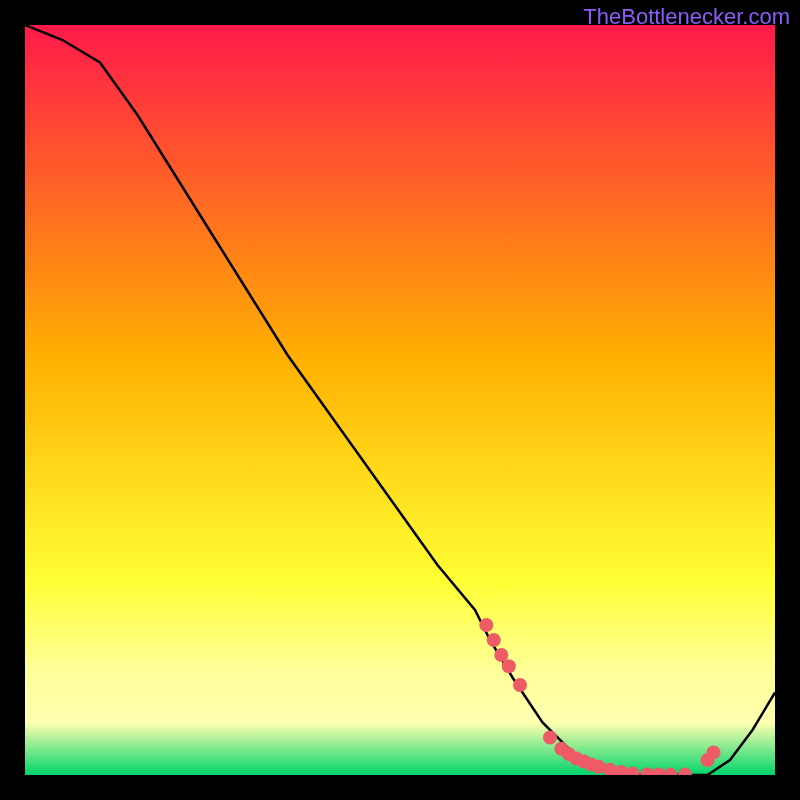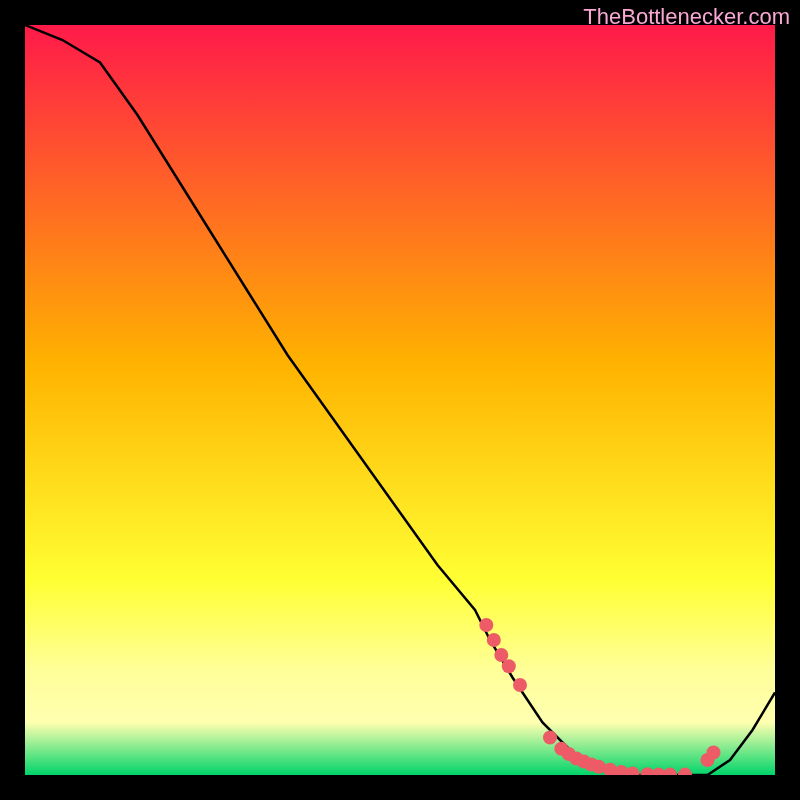--- a/index.html
+++ b/index.html
@@ -14,21 +14,21 @@
   .frame {
     position: relative;
     width: 800px;
     height: 800px;
     background: #000;
   }
   .watermark {
     position: absolute;
     top: 4px;
     right: 10px;
-    color: #f9a8d4;
+    color: #8b5cf6;
     font-size: 22px;
     font-weight: 500;
     z-index: 5;
   }
   .plot {
     position: absolute;
     left: 25px;
     top: 25px;
     width: 750px;
     height: 750px;

